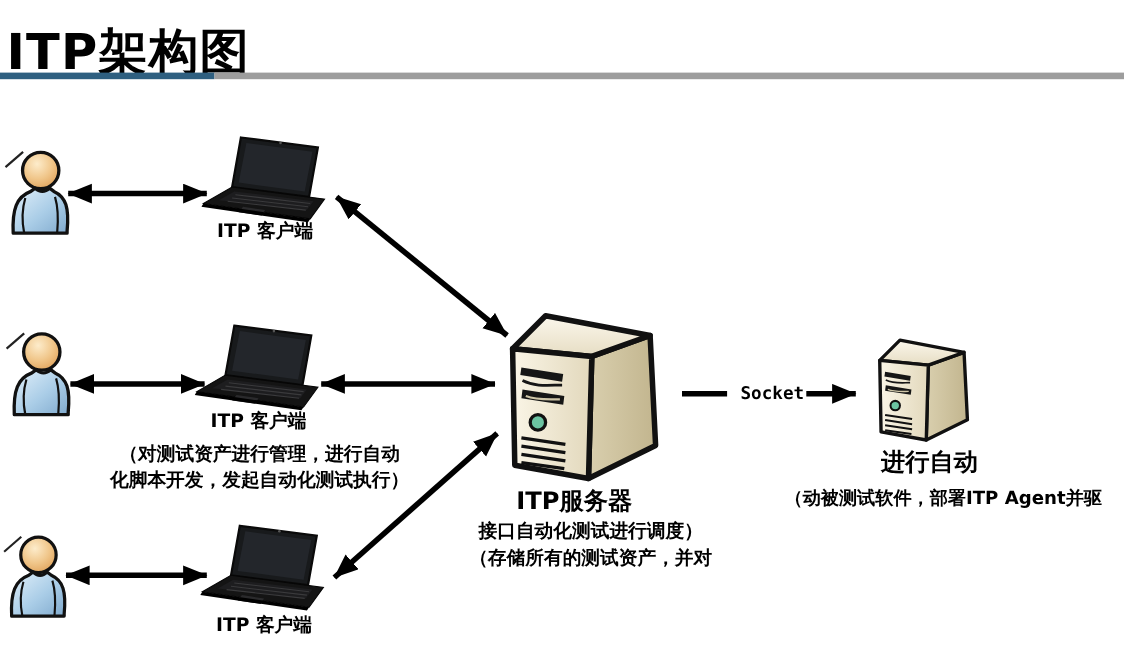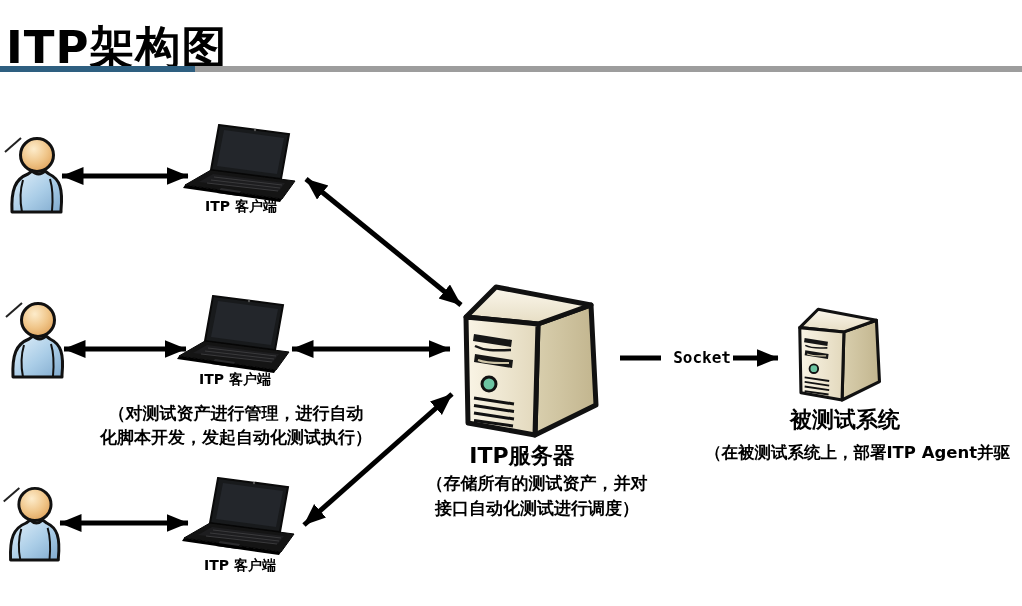--- a/index.html
+++ b/index.html
@@ -10,21 +10,21 @@
   .abs{position:absolute;}
   .title{
     left:6px;top:2px;font-size:45px;font-weight:800;letter-spacing:1px;
     white-space:nowrap;
     margin-top:16px;
   }
   .rule{left:0;top:66px;width:1022px;height:6px;display:flex;}
   .rule .accent{width:195px;height:6px;}
   .rule .rest{flex:1;height:6px;}
   .node-label{
-    font-size:14px;font-weight:700;text-align:center;white-space:nowrap;
+    font-size:17px;font-weight:700;text-align:center;white-space:nowrap;
   }
   .node-label.big{font-size:22px;}
   .desc{
     font-size:17px;font-weight:600;text-align:center;line-height:24px;white-space:nowrap;
   }
   .desc.small{font-size:16.5px;line-height:23px;}
   .socket-badge{
     background:#fff;font-family:"DejaVu Sans Mono","Liberation Mono",monospace;
     font-size:16px;font-weight:700;text-align:right;line-height:24px;white-space:nowrap;
     padding:0 2px;
@@ -145,24 +145,24 @@
   <div class="abs node-label" style="left:135px;top:371px;width:200px">ITP 客户端</div>
   <div class="abs node-label" style="left:140px;top:557px;width:200px">ITP 客户端</div>
 
   <div class="abs desc" style="left:86px;top:401px;width:300px">
     <div>（对测试资产进行管理，进行自动</div>
     <div>化脚本开发，发起自动化测试执行）</div>
   </div>
 
   <div class="abs node-label big" style="left:422px;top:441px;width:200px">ITP服务器</div>
   <div class="abs desc" style="left:407px;top:471px;width:260px;line-height:25px">
+    <div>接口自动化测试进行调度）</div>
     <div>（存储所有的测试资产，并对</div>
-    <div>接口自动化测试进行调度）</div>
   </div>
 
   <div class="abs socket-badge" style="left:661px;top:346px;width:68px">Socket</div>
 
-  <div class="abs node-label big" style="left:745px;top:405px;width:200px">被测试系统</div>
+  <div class="abs node-label big" style="left:745px;top:405px;width:200px">进行自动</div>
   <div class="abs desc small" style="left:700px;top:441px;width:315px">
-    <div>（在被测试系统上，部署ITP Agent并驱</div>
+    <div>（动被测试软件，部署ITP Agent并驱</div>
   </div>
 
 </div>
 
 </body></html>

